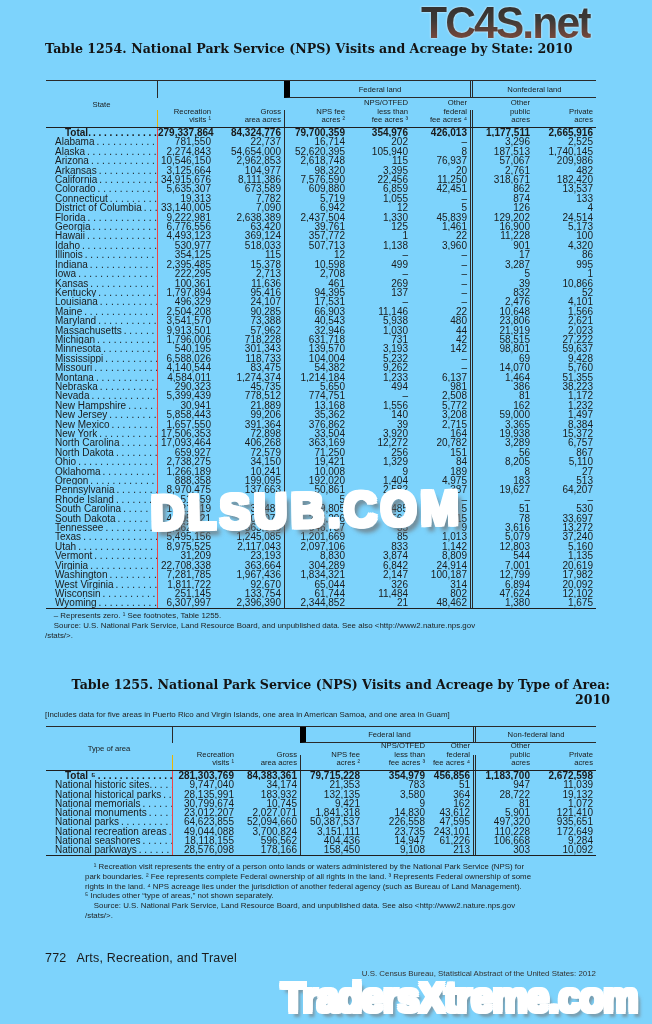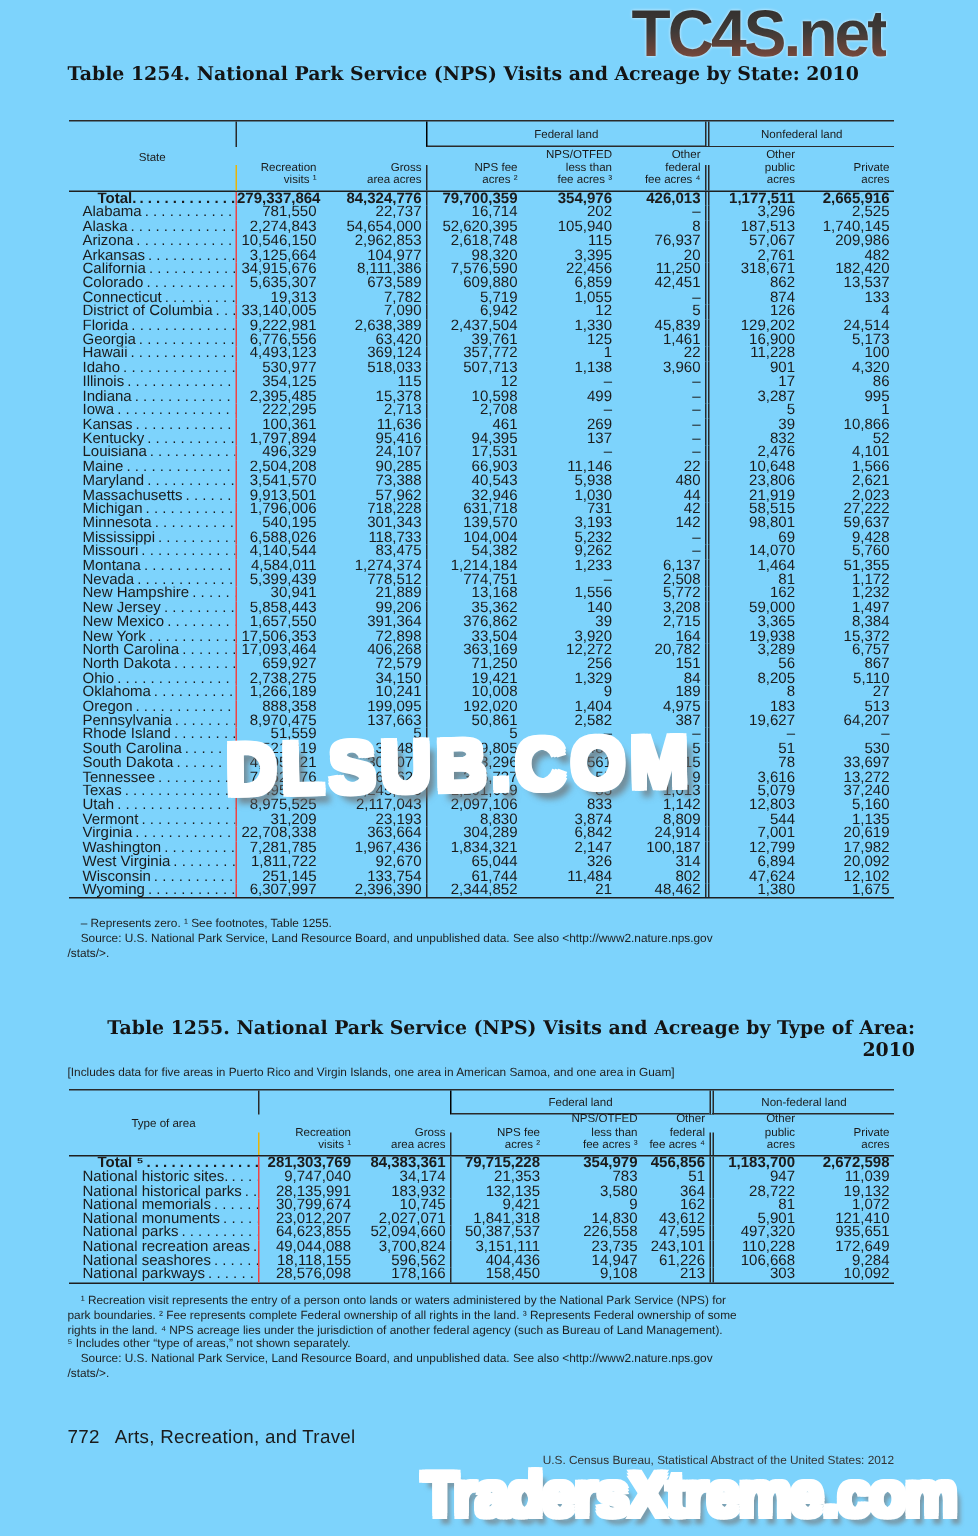--- a/index.html
+++ b/index.html
@@ -12,21 +12,21 @@
   
   .tbl{position:absolute;left:46px;width:550px;border-top:1px solid #2a2a2a;}
   .thead{display:grid;border-bottom:1.6px solid #1f1f1f;font-size:7.7px;}
   .g1254{grid-template-columns:111px 57px 70px 64px 63px 59px 63px 63px;}
   .g1255{grid-template-columns:126px 65px 63px 63px 65px 45px 60px 63px;}
   .th{box-sizing:border-box;}
   .state-cell{grid-column:1;grid-row:1/3;display:flex;align-items:center;justify-content:center;}
   .r1-spacer{grid-row:1;grid-column:2/4;border-left:1px solid #2a2a2a;}
   .grp{grid-row:1;display:flex;align-items:center;justify-content:center;
        border-bottom:1px solid #2a2a2a;}
-  .grp.fed{grid-column:4/7;border-left:1px solid #000000;}
+  .grp.fed{grid-column:4/7;border-left:6px solid #000000;}
   .grp.nonfed{grid-column:7/9;border-left:3px double #2a2a2a;}
   .colh{grid-row:2;display:flex;align-items:flex-end;justify-content:flex-end;
         text-align:right;white-space:pre-line;padding:0 3px 2px 0;line-height:8.6px;margin-top:12px;}
   .colh.b2{grid-column:2;border-left:1px solid #eab308;}
   .colh.b3{grid-column:3;}
   .colh.b4{grid-column:4;border-left:1px solid #2a2a2a;}
   .colh.b5{grid-column:5;}
   .colh.b6{grid-column:6;}
   .colh.b7{grid-column:7;border-left:3px double #2a2a2a;}
   .colh.b8{grid-column:8;}
@@ -475,20 +475,33 @@
           </div>
           <div class="td num">4,584,011</div>
           <div class="td num">1,274,374</div>
           <div class="td num">1,214,184</div>
           <div class="td num">1,233</div>
           <div class="td num">6,137</div>
           <div class="td num">1,464</div>
           <div class="td num">51,355</div>
         </div>
 
+        <div class="tr">
+          <div class="td label">
+            <span class="lbl">Nebraska</span>
+            <span class="leader"></span>
+          </div>
+          <div class="td num">290,323</div>
+          <div class="td num">45,735</div>
+          <div class="td num">5,650</div>
+          <div class="td num">494</div>
+          <div class="td num">981</div>
+          <div class="td num">386</div>
+          <div class="td num">38,223</div>
+        </div>
 
         <div class="tr">
           <div class="td label">
             <span class="lbl">Nevada</span>
             <span class="leader"></span>
           </div>
           <div class="td num">5,399,439</div>
           <div class="td num">778,512</div>
           <div class="td num">774,751</div>
           <div class="td num">–</div>
@@ -965,21 +978,21 @@
           <div class="td num">178,166</div>
           <div class="td num">158,450</div>
           <div class="td num">9,108</div>
           <div class="td num">213</div>
           <div class="td num">303</div>
           <div class="td num">10,092</div>
         </div>
       </div>
   </div>
 
-  <div class="footnotes" style="top:862px;">
+  <div class="footnotes" style="top:862px;margin-left:40px;">
 
   <div class="fn-line bold">    ¹ Recreation visit represents the entry of a person onto lands or waters administered by the National Park Service (NPS) for</div>
       <div class="fn-line bold">park boundaries. ² Fee represents complete Federal ownership of all rights in the land. ³ Represents Federal ownership of some</div>
       <div class="fn-line bold">rights in the land. ⁴ NPS acreage lies under the jurisdiction of another federal agency (such as Bureau of Land Management).</div>
       <div class="fn-line bold">⁵ Includes other “type of areas,” not shown separately.</div>
       <div class="fn-line bold">    Source: U.S. National Park Service, Land Resource Board, and unpublished data. See also &lt;http://www2.nature.nps.gov</div>
       <div class="fn-line bold">/stats/&gt;.</div>
     </div>
 
   <div class="footer-left">

